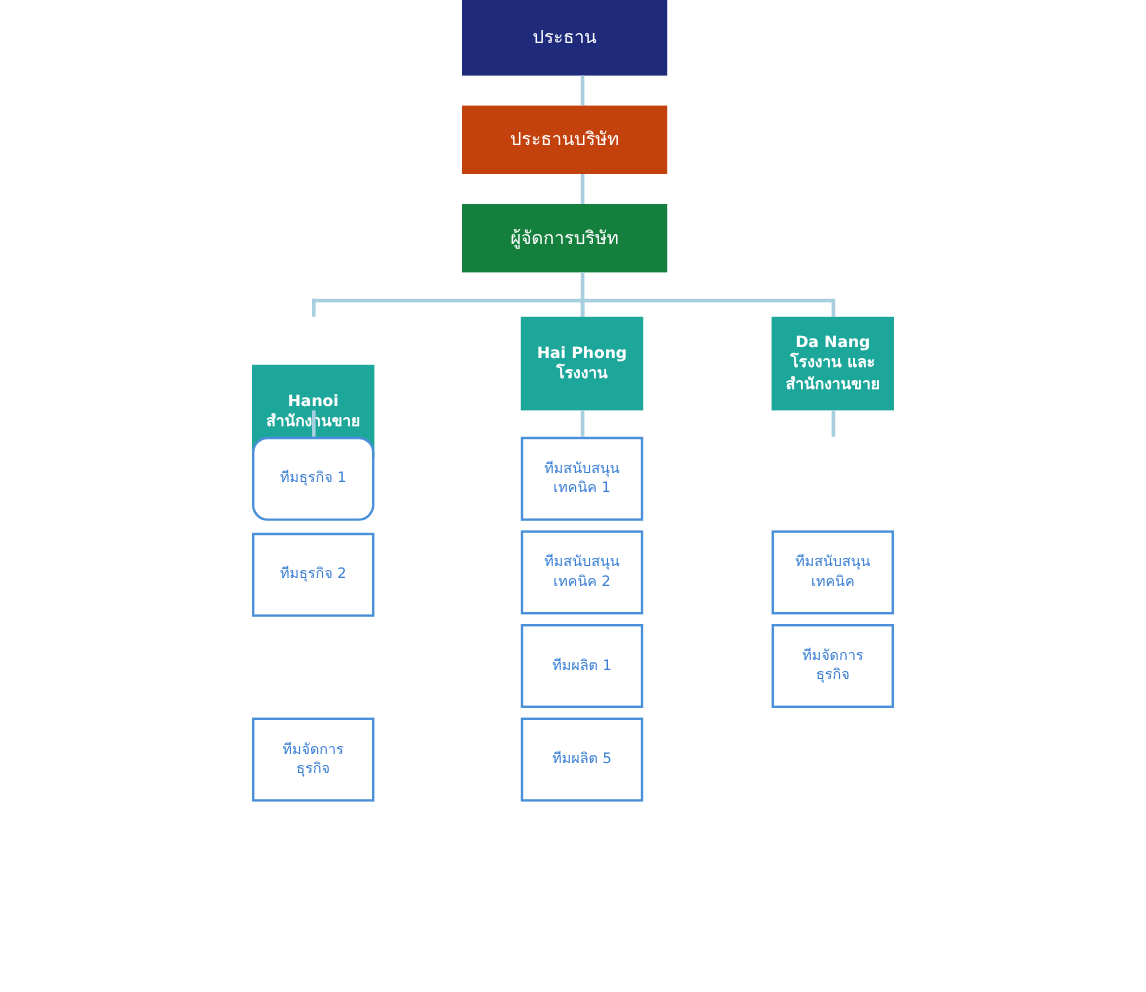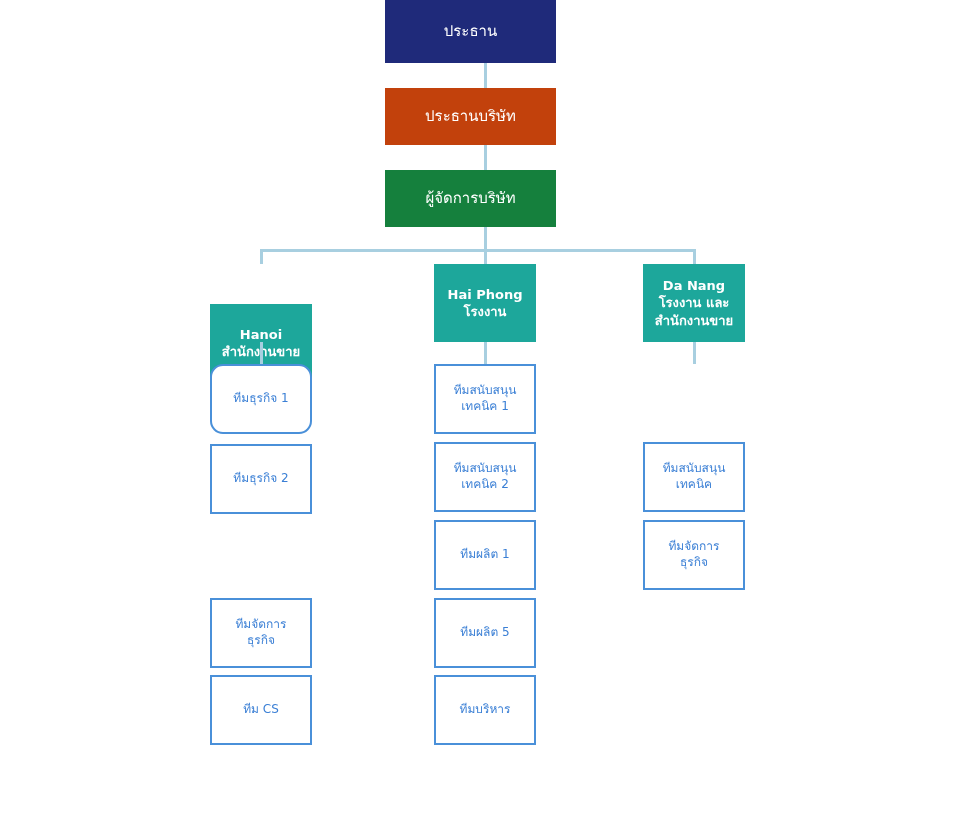--- a/index.html
+++ b/index.html
@@ -120,23 +120,20 @@
 
   <div class="node leaf" style="left:210px; top:364px;border-radius:13px;">
     <span class="label">ทีมธุรกิจ 1</span>
   </div>
   <div class="node leaf" style="left:210px; top:444px;">
     <span class="label">ทีมธุรกิจ 2</span>
   </div>
   <div class="node leaf" style="left:210px; top:598px;">
     <span class="label">ทีมจัดการ<br>ธุรกิจ</span>
   </div>
-  <div class="node leaf" style="left:210px; top:675px;">
-    <span class="label">ทีม CS</span>
-  </div>
 
   <div class="node region" style="left:434px;">
     <span class="label">
       <span>Hai Phong</span><br>
       <span>โรงงาน</span>
     </span>
   </div>
   <div class="conn v" style="left:484px; top:342px; height:22px;"></div>
 
   <div class="node leaf" style="left:434px; top:364px;">
@@ -144,23 +141,20 @@
   </div>
   <div class="node leaf" style="left:434px; top:442px;">
     <span class="label">ทีมสนับสนุน<br>เทคนิค 2</span>
   </div>
   <div class="node leaf" style="left:434px; top:520px;justify-content:center;">
     <span class="label">ทีมผลิต 1</span>
   </div>
   <div class="node leaf" style="left:434px; top:598px;">
     <span class="label">ทีมผลิต 5</span>
   </div>
-  <div class="node leaf" style="left:434px; top:675px;">
-    <span class="label">ทีมบริหาร</span>
-  </div>
 
   <div class="node region" style="left:643px;">
     <span class="label">
       <span>Da Nang</span><br>
       <span>โรงงาน และ</span><br>
       <span>สำนักงานขาย</span>
     </span>
   </div>
   <div class="conn v" style="left:693px; top:342px; height:22px;"></div>
 

